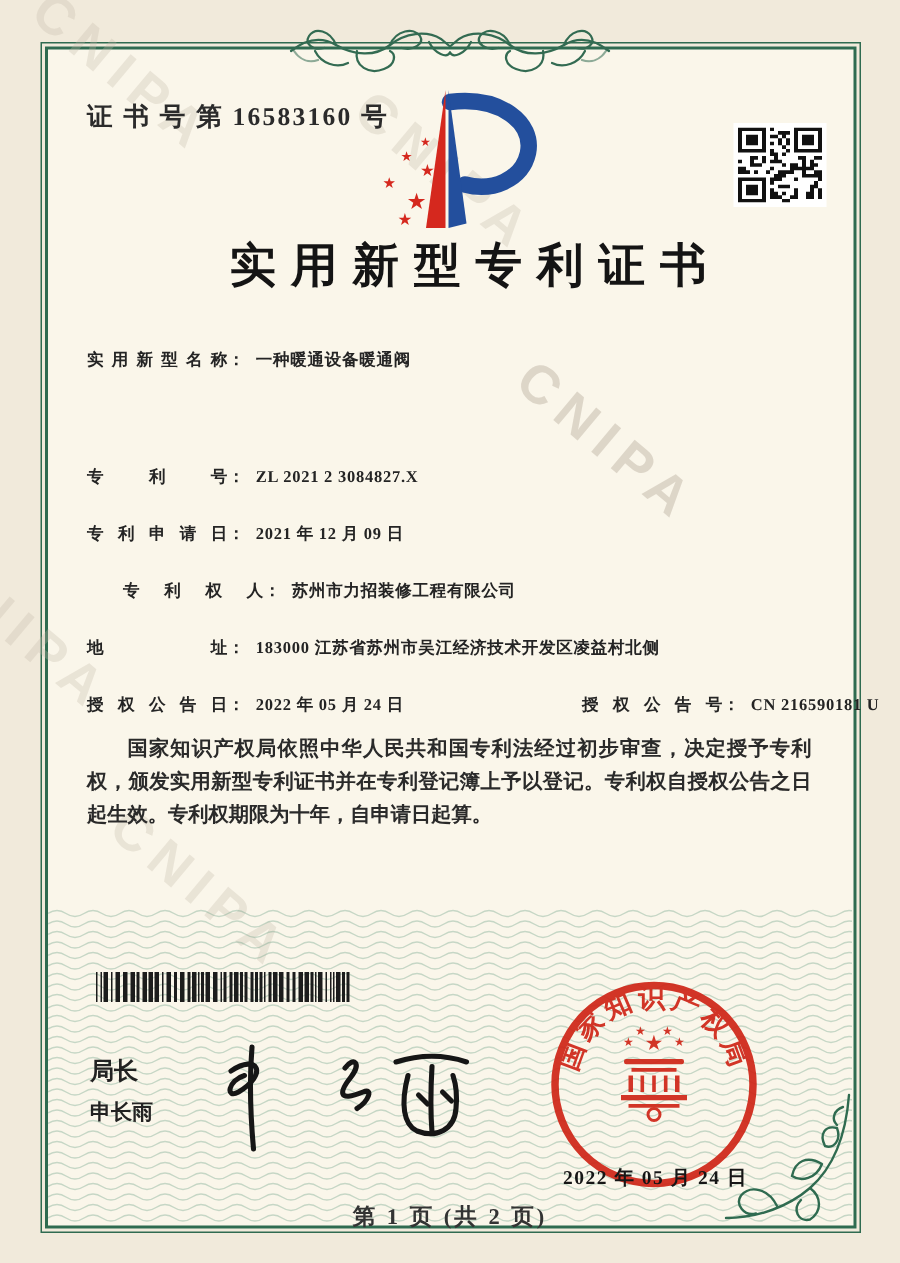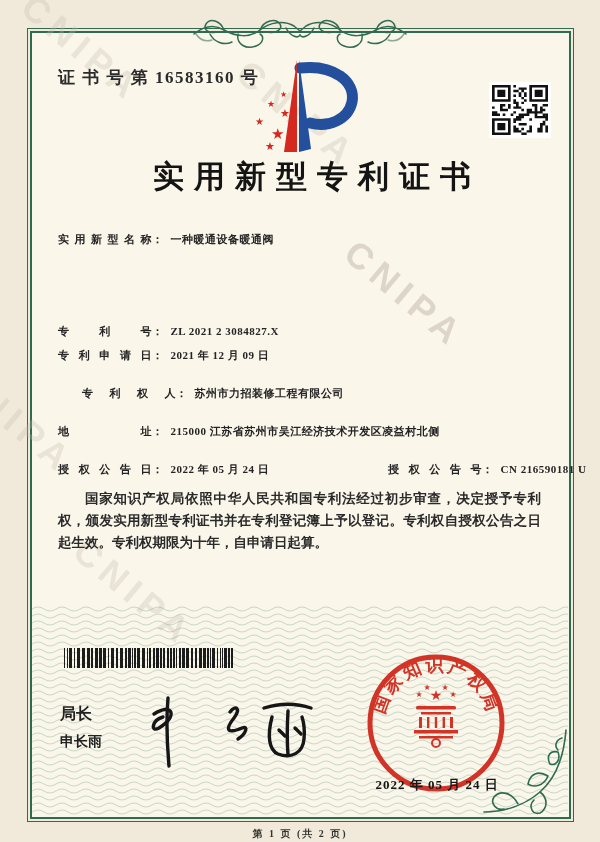--- a/index.html
+++ b/index.html
@@ -38,21 +38,21 @@
   
   .director-label{position:absolute;left:60px;top:704px;font-size:16px;font-weight:700;}
   .director-name{position:absolute;left:60px;top:733px;font-size:14px;font-weight:700;font-family:Liberation Serif, serif;}
   .sign{position:absolute;left:138px;top:684px;}
   
   .seal{position:absolute;left:361px;top:648px;opacity:0.92;}
   .seal-date{position:absolute;left:362px;top:776px;width:150px;text-align:center;
              font-size:13px;font-weight:700;color:#161616;letter-spacing:1px;}
   
   .footer{position:absolute;left:0;top:802px;width:100%;text-align:center;
-          font-size:10px;font-weight:600;letter-spacing:2px;color:#333;margin-top:25px;}
+          font-size:15px;font-weight:600;letter-spacing:2px;color:#333;}
   .deco{position:absolute;line-height:0;pointer-events:none;}
 </style>
 </head>
 <body>
 
 <div class="page">
 
   <div class="frame">
     <div class="frame-inner"></div>
   </div>
@@ -110,31 +110,31 @@
     <text x="21" y="69" font-size="10" fill="#d5281e">★</text>
     <text x="37" y="83" font-size="15" fill="#d5281e">★</text>
     <text x="31" y="94" font-size="11" fill="#d5281e">★</text>
   </svg>
 
   <div class="title">实用新型专利证书</div>
 
   <div class="frow" style="top:232px;">
     <span class="flabel">实用新型名称</span><span>：</span><span class="fval">一种暖通设备暖通阀</span>
   </div>
-  <div class="frow" style="top:324px;">
+  <div class="frow" style="top:310px;">
     <span class="flabel">专利号</span><span>：</span><span class="fval">ZL 2021 2 3084827.X</span>
   </div>
   <div class="frow" style="top:348px;">
     <span class="flabel">专利申请日</span><span>：</span><span class="fval">2021 年 12 月 09 日</span>
   </div>
   <div class="frow" style="top:386px;margin-left:24px;">
     <span class="flabel">专利权人</span><span>：</span><span class="fval">苏州市力招装修工程有限公司</span>
   </div>
   <div class="frow" style="top:424px;">
-    <span class="flabel">地址</span><span>：</span><span class="fval">215000 江苏省苏州市吴江经济技术开发区凌益村北侧</span>
+    <span class="flabel">地址</span><span>：</span><span class="fval">183000 江苏省苏州市吴江经济技术开发区凌益村北侧</span>
   </div>
   <div class="frow" style="top:462px;">
     <span class="flabel">授权公告日</span><span>：</span><span class="fval">2022 年 05 月 24 日</span>
     <span class="fpair2">
       <span class="flabel">授权公告号</span><span>：</span><span class="fval">CN 216590181 U</span>
     </span>
   </div>
 
   <div class="body-text">
     <p>国家知识产权局依照中华人民共和国专利法经过初步审查，决定授予专利权，颁发实用新型专利证书并在专利登记簿上予以登记。专利权自授权公告之日起生效。专利权期限为十年，自申请日起算。</p>

